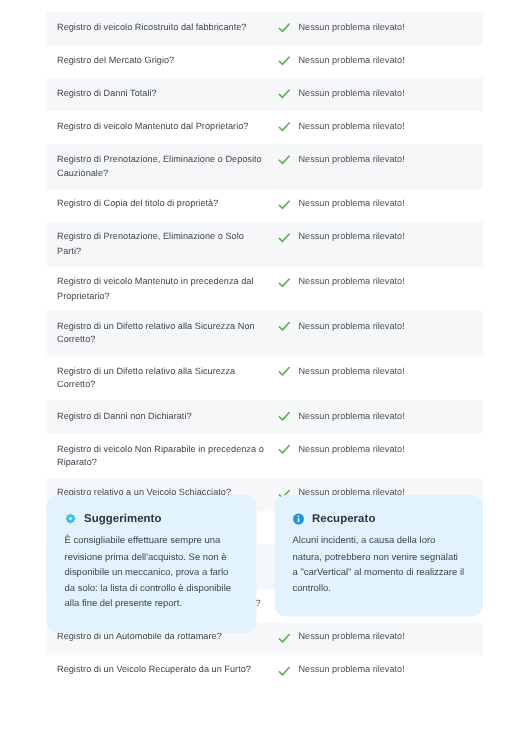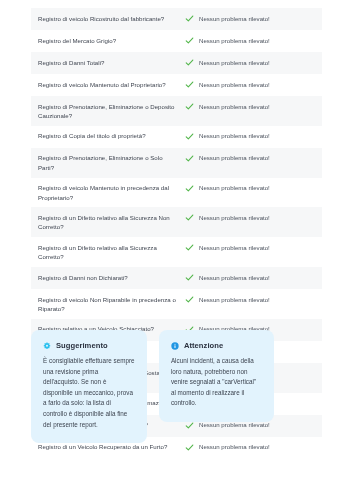--- a/index.html
+++ b/index.html
@@ -71,21 +71,21 @@
     margin-top: 0.5px;
     display: block;
   }
   .tick svg { display: block; width: 9px; height: 9px; }
 
   
   .cards {
     position: absolute;
     left: 31px;
     top: 330px;
-    width: 243px;
+    width: 291px;
     display: flex;
     gap: 12px;
     align-items: flex-start;
   }
 
   .card {
     box-sizing: border-box;
     border-radius: 8px;
     padding: 11px 12px 13px 12px;
   }
@@ -345,20 +345,20 @@
 
     <div class="card warn">
       <div class="card-head">
         <span class="icon-info">
           <svg viewBox="0 0 24 24" xmlns="http://www.w3.org/2000/svg">
             <circle cx="12" cy="12" r="11" fill="#2196e3"></circle>
             <circle cx="12" cy="6.6" r="1.7" fill="#e2f3fd"></circle>
             <rect x="10.3" y="9.8" width="3.4" height="8.4" rx="1.7" fill="#e2f3fd"></rect>
           </svg>
         </span>
-        <span class="card-title">Attenzione</span>
+        <span class="card-title">Recuperato</span>
       </div>
       <div class="card-body">Alcuni incidenti, a causa della loro natura, potrebbero non venire segnalati a "carVertical" al momento di realizzare il controllo.</div>
     </div>
 
   </div>
 
 </div>
 
 </body></html>

